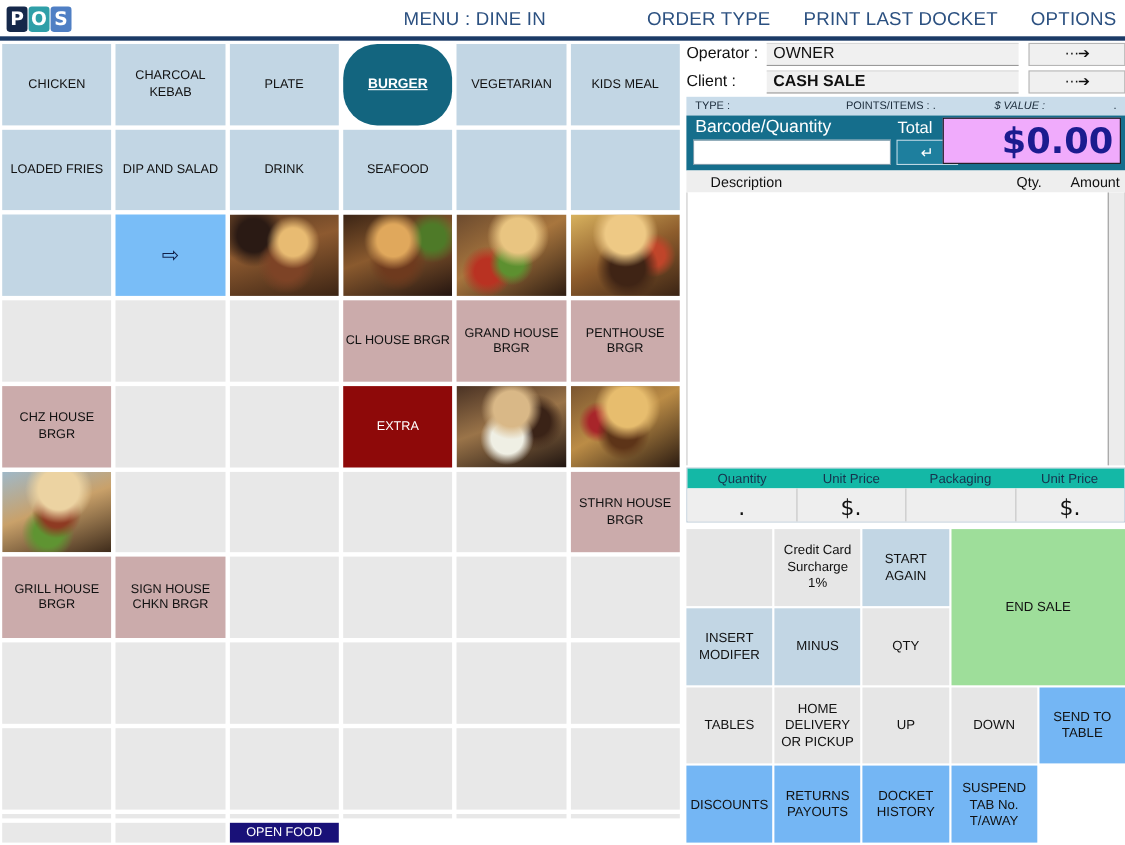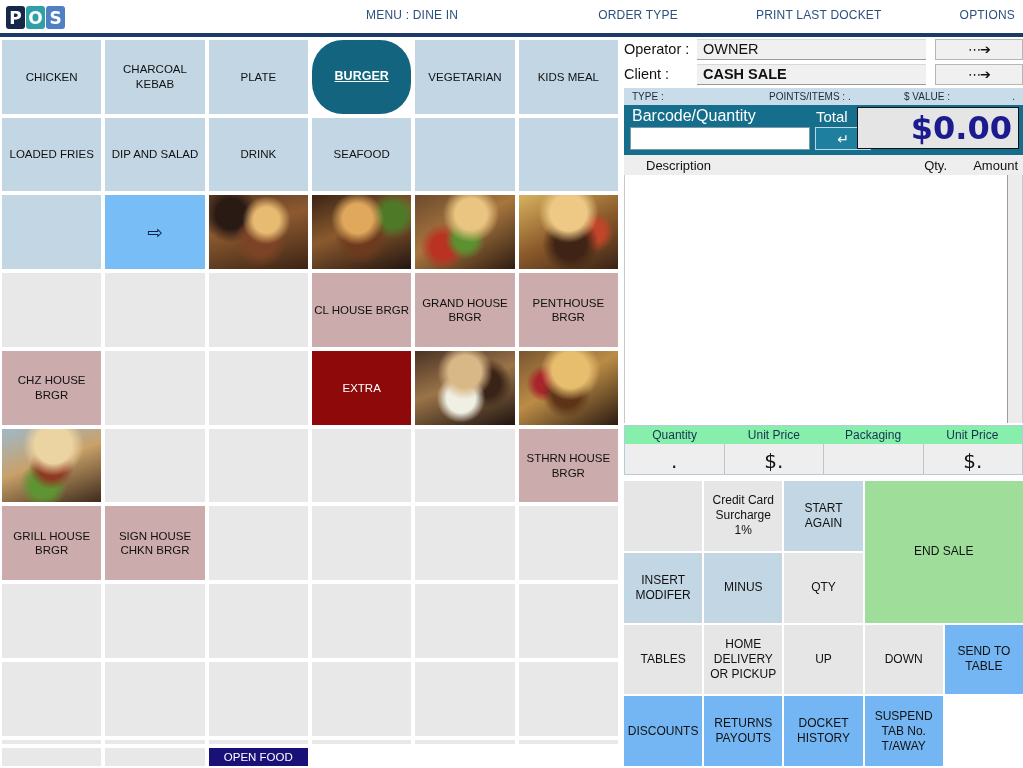--- a/index.html
+++ b/index.html
@@ -33,22 +33,22 @@
   }
   .logo-p { background: #15284a; }
   .logo-o { background: #2f9fa8; }
   .logo-s { background: #4f7fc4; }
 
   #menu-items {
     position: absolute; right: 8px; top: 8px;
     display: flex; align-items: center; gap: 30px;
   }
   .menu-item {
-    color: #2b5080; font-size: 12px; letter-spacing: .2px;
-    white-space: nowrap; cursor: pointer; margin-left: 48px;
+    color: #2b5080; font-size: 17px; letter-spacing: .2px;
+    white-space: nowrap; cursor: pointer;
   }
   .menu-spacer { width: 32px; }
 
   
   #grid {
     position: absolute; left: 0px; top: 38px;
     width: 620px; height: 730px;
     display: grid;
     grid-template-columns: repeat(6, 1fr);
     grid-template-rows: repeat(9, 1fr);
@@ -132,21 +132,21 @@
   }
   .dots { font-family: "DejaVu Sans", sans-serif; letter-spacing: -1px; }
 
   #type-row {
     height: 17px; background: #c9dcea;
     display: flex; align-items: center; font-size: 10px; color: #1b2b3a;
     padding: 0 6px; position: relative;
   }
   #type-row .t1 { position: absolute; left: 8px; }
   #type-row .t2 { position: absolute; left: 145px; }
-  #type-row .t3 { position: absolute; left: 280px; }
+  #type-row .t3 { position: absolute; left: 280px; font-style: italic; }
   #type-row .t4 { position: absolute; right: 8px; }
 
   #barcode-block {
     background: #156e8c; padding: 4px 4px 0 4px; height: 50px; position: relative;
   }
   #bc-label {
     position: absolute; left: 8px; top: 2px; color: #ffffff;
     font-size: 16px;
   }
   #total-label {
@@ -158,21 +158,21 @@
     border: 1px solid #7a9aaa; outline: none;
     font-size: 13px; padding-left: 4px;
   }
   #bc-enter {
     width: 56px; height: 23px; margin-left: 5px; background: #1e7f9e;
     border: 1px solid #bcd8e4; color: #ffffff;
     display: flex; align-items: center; justify-content: center; font-size: 14px;
   }
   #total-box {
     position: absolute; right: 4px; top: 2px; width: 162px; height: 42px;
-    background: #e5e5e5; border: 1px solid #111111;
+    background: #f0abfc; border: 1px solid #111111;
     display: flex; align-items: center; justify-content: flex-end;
     padding-right: 6px;
     color: #1b1b8f; font-size: 32px; font-weight: bold;
     font-family: "DejaVu Sans", sans-serif;
   }
 
   #desc-hdr {
     height: 20px; background: #eeeeee;
     display: flex; align-items: center; position: relative;
     font-size: 13px; color: #111;
@@ -187,21 +187,21 @@
     position: relative;
   }
   #receipt-scrollbar {
     position: absolute; right: 0; top: 0; width: 15px; height: 100%;
     background: #ececec; border-left: 1px solid #9b9b9b;
   }
 
   
   #qty-strip { margin-top: 2px; border: 1px solid #b9c9d6; }
   #qty-hdr {
-    display: flex; height: 18px; background: #86efac;
+    display: flex; height: 18px; background: #14b8a6;
     font-size: 12px; color: #17334d;
   }
   #qty-hdr div { flex: 1; display: flex; align-items: center; justify-content: center; }
   #qty-vals { display: flex; height: 30px; background: #eeeeee; }
   #qty-vals div {
     flex: 1; border-right: 1px solid #c4c4c4;
     display: flex; align-items: flex-end; justify-content: center;
     font-size: 20px; color: #111; padding-bottom: 1px;
     font-family: "DejaVu Sans", sans-serif;
   }

